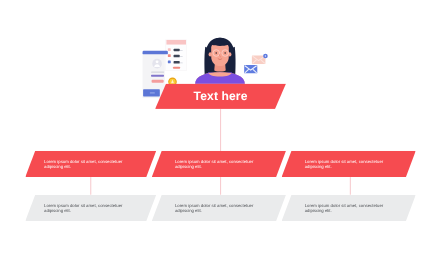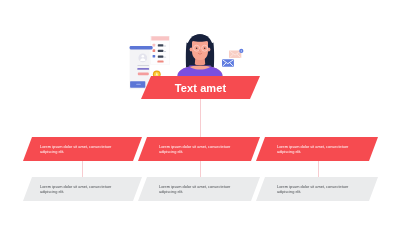--- a/index.html
+++ b/index.html
@@ -122,21 +122,21 @@
           <path d="M199.8 47.9h0.6" stroke="#fbcac2" stroke-width="0.8" fill="none"></path>
         </g>
         <path d="M199.6 49.8c-0.1 1.2 0.2 1.9 1.0 1.9" stroke="#e08877" stroke-width="0.8" fill="none" stroke-linecap="round"></path>
         <path d="M198.3 53.4c1.0 1.0 2.5 1.0 3.4 0" stroke="#dc7c6c" stroke-width="0.9" fill="none" stroke-linecap="round"></path>
       </g>
     </svg>
   </div>
 
   <div id="banner" style="left:141px;top:76px;width:119px;height:23px;">
     <div class="shape"></div>
-    <div class="label">Text amet</div>
+    <div class="label">Text here</div>
   </div>
 
   <div class="pbox red" style="left:23px;top:137px;width:119px;height:24px;">
     <div class="shape"></div>
     <div class="label" style="left:17px;top:7px;width:77px;">Lorem ipsum dolor sit amet, consectetuer adipiscing elit.</div>
   </div>
   <div class="pbox red" style="left:138px;top:137px;width:122px;height:24px;">
     <div class="shape"></div>
     <div class="label" style="left:21px;top:7px;width:77px;">Lorem ipsum dolor sit amet, consectetuer adipiscing elit.</div>
   </div>

